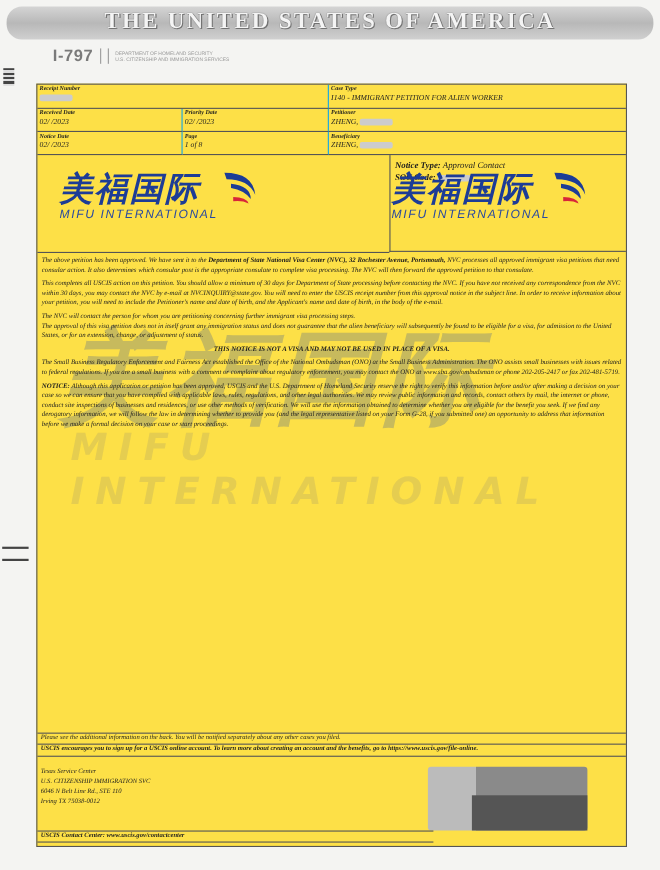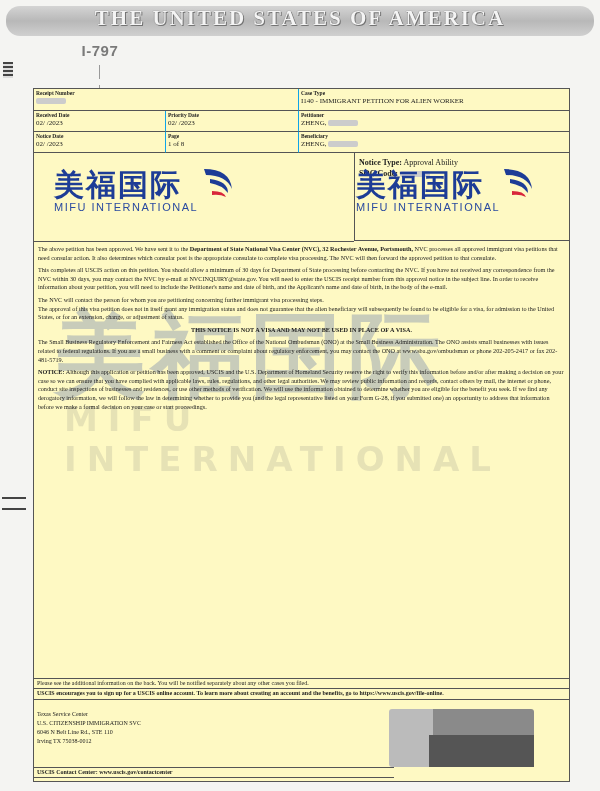--- a/index.html
+++ b/index.html
@@ -1,24 +1,24 @@
 <!DOCTYPE html>
 <html><head>
 <meta charset="utf-8">
 <style>
   html,body{margin:0;padding:0;}
   body{width:600px;height:791px;background:#f4f4f2;position:relative;overflow:hidden;font-family:"Liberation Serif",serif;color:#1d1d1d;}
   .banner{position:absolute;left:6px;top:6px;width:588px;height:30px;background:linear-gradient(#d4d4d4,#b8b8b8,#d0d0d0);border-radius:14px;display:flex;align-items:flex-start;justify-content:center;}
   .banner span{font-family:"Liberation Serif",serif;font-weight:bold;font-size:21px;letter-spacing:2px;color:#f4f4f4;text-shadow:0 0 1px #555,1px 1px 0 #777;}
-  .header{position:absolute;left:48px;top:42px;display:flex;align-items:center;gap:6px;flex-direction:column;}
+  .header{position:absolute;left:48px;top:42px;display:flex;align-items:center;gap:6px;}
   .form-id{font-family:"Liberation Sans",sans-serif;font-weight:bold;font-size:15px;color:#7a7a7a;letter-spacing:0.5px;}
   .sep{width:1px;height:14px;background:#999;}
   .dept{font-family:"Liberation Sans",sans-serif;font-size:4.5px;line-height:5px;color:#999;text-transform:uppercase;}
   .side-code{position:absolute;left:3px;top:62px;width:10px;height:16px;background:repeating-linear-gradient(#444 0 2px,#ddd 2px 4px);}
-  .doc{position:absolute;left:33px;top:88px;width:535px;height:692px;border:1.5px solid #555;background:#fef9c3;}
+  .doc{position:absolute;left:33px;top:76px;width:535px;height:692px;border:1.5px solid #555;background:#fde047;font-style:italic;}
   .grid{position:absolute;left:0;top:0;width:535px;}
   .cell{position:absolute;border-right:1px solid #0ea5e9;border-bottom:1px solid #555;padding:1px 2px;box-sizing:border-box;}
   .cell .lbl{font-size:5.5px;font-weight:bold;line-height:7px;}
   .cell .val{font-size:7px;line-height:9px;}
   .notice-box{position:absolute;left:320px;top:64px;width:215px;height:88px;border-left:1px solid #555;border-bottom:1px solid #555;padding:4px 4px;box-sizing:border-box;font-size:8px;line-height:11px;}
   .notice-box b{font-weight:bold;margin-top:40px;}
   .left-blank{position:absolute;left:0;top:64px;width:320px;height:88px;border-bottom:1px solid #555;}
   .logo{position:absolute;display:flex;flex-direction:column;}
   .logo .cn{font-family:"DejaVu Sans",sans-serif;font-weight:bold;font-size:30px;color:#1d3c96;letter-spacing:2px;line-height:32px;}
   .logo .en{font-family:"Liberation Sans",sans-serif;font-size:11px;color:#2a4aa0;letter-spacing:1.5px;}
@@ -88,21 +88,21 @@
       <div class="val">1 of 8</div>
     </div>
     <div class="cell" style="left:265px;top:43px;width:270px;height:21px;border-right:none;">
       <div class="lbl">Beneficiary</div>
       <div class="val"><span>ZHENG,</span> <span class="blur"></span></div>
     </div>
   </div>
 
   <div class="left-blank"></div>
   <div class="notice-box">
-    <div><b>Notice Type:</b> <span>Approval Ability</span></div>
+    <div><b>Notice Type:</b> <span>Approval Contact</span></div>
     <div><b>SOC Code:</b> <span class="blur"></span></div>
   </div>
 
   <div class="logo" style="left:20px;top:80px;">
     <span class="cn">美福国际</span>
     <span class="en">MIFU INTERNATIONAL</span>
   </div>
   <svg class="swoosh" style="left:168px;top:76px;" viewBox="0 0 34 38">
     <path d="M2 4 Q28 4 30 24 Q24 10 4 10 Z" fill="#1d3c96"></path>
     <path d="M8 14 Q26 16 26 28 Q20 20 8 18 Z" fill="#1d3c96"></path>

